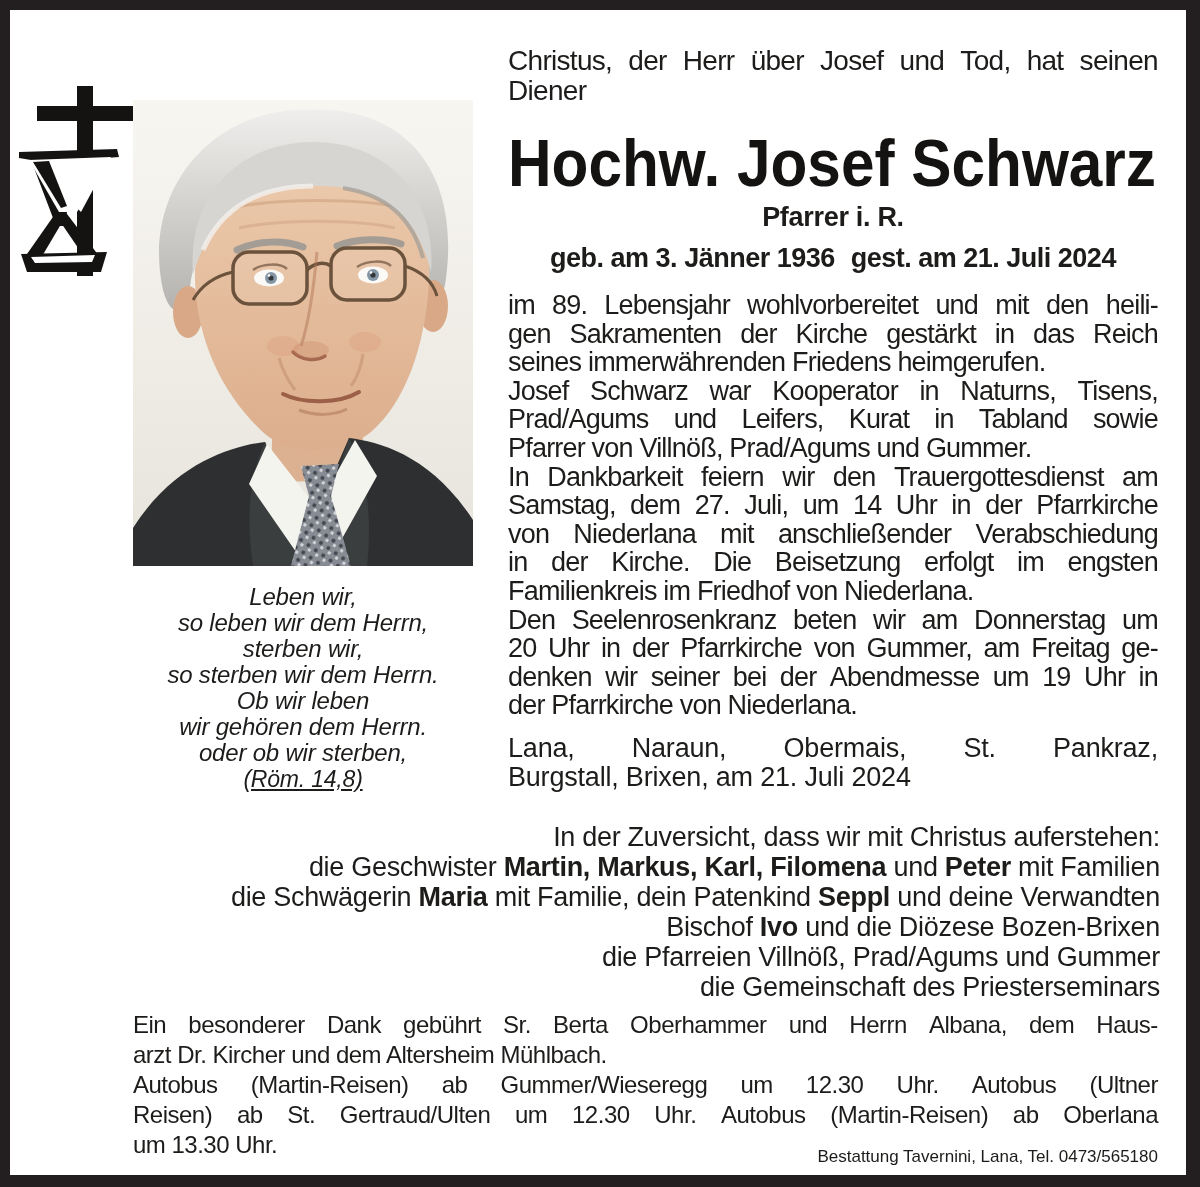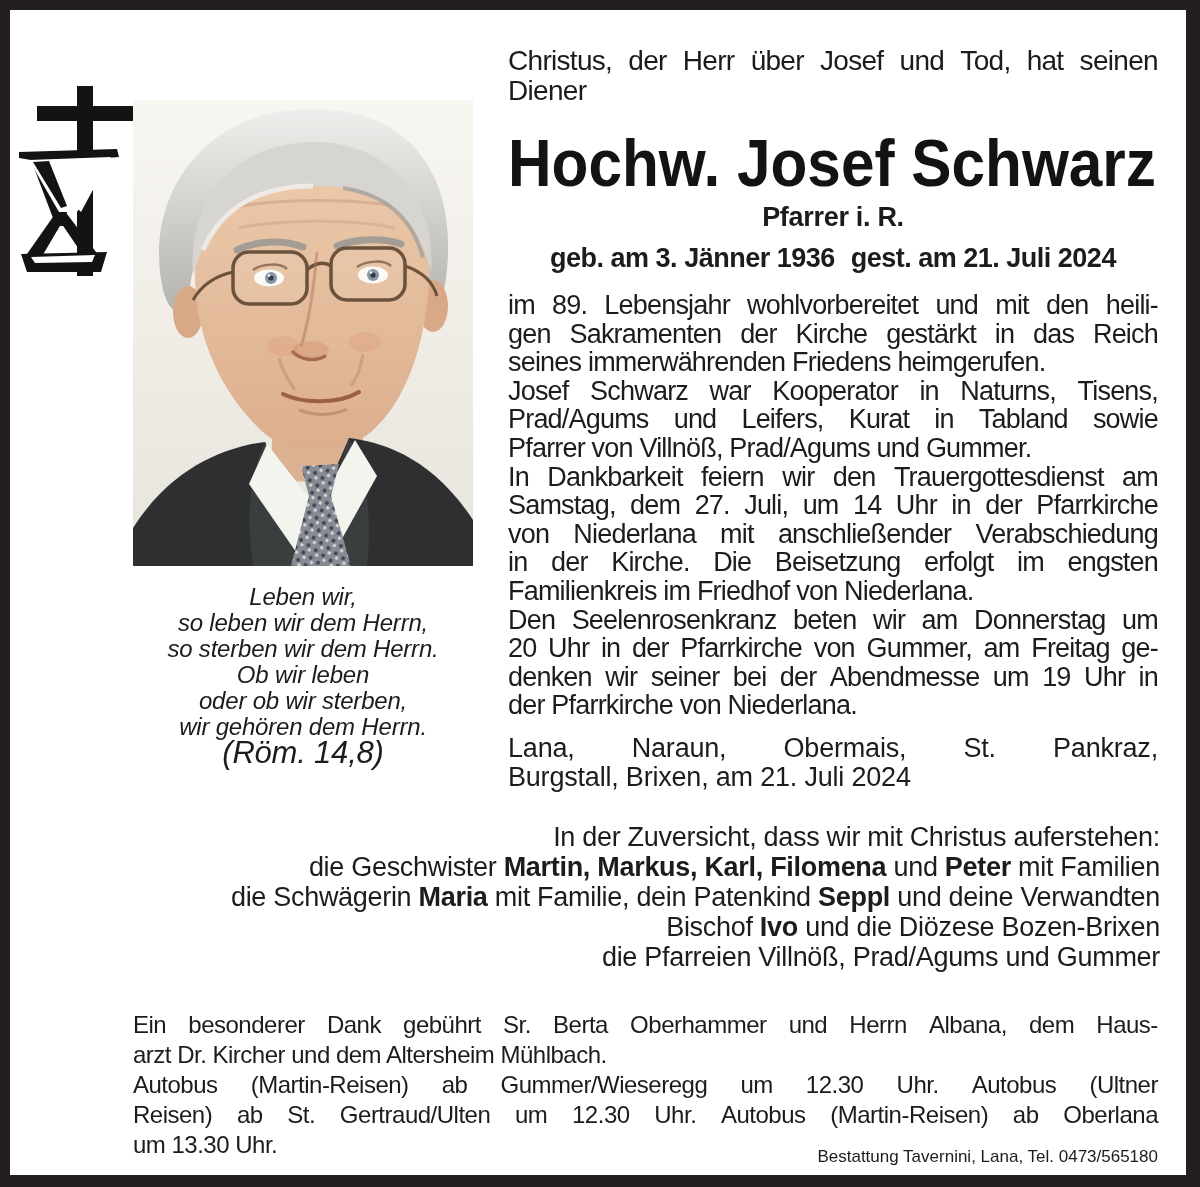--- a/index.html
+++ b/index.html
@@ -19,21 +19,21 @@
   .bodytext{top:281px;font-size:27px;line-height:28.6px;letter-spacing:-0.8px;}
   .places{top:724px;font-size:27px;line-height:29px;letter-spacing:-0.2px;}
   
   .jline{display:flex;justify-content:space-between;}
   .jline span{white-space:pre;}
   .jline.last{display:block;}
   
   .poem{left:120px;top:574px;width:346px;text-align:center;font-style:italic;
         font-size:24px;line-height:26px;letter-spacing:-0.2px;}
   .poem div{white-space:nowrap;}
-  .poem .src{font-size:31px;}
+  .poem .src{font-size:23px;text-decoration:underline;}
   
   .condolence{left:140px;top:812px;width:1010px;text-align:right;
               font-size:27px;line-height:30px;letter-spacing:-0.3px;}
   .condolence .cline{white-space:nowrap;}
   .condolence .b{font-weight:bold;}
   
   .bottomtext{left:123px;top:1000px;width:1025px;font-size:24px;line-height:30px;letter-spacing:-0.5px;}
   .credit{left:498px;top:1137px;width:650px;text-align:right;font-size:17px;letter-spacing:0;}
 </style>
 </head>
@@ -137,24 +137,25 @@
     <path d="M134,344 L184,408 L222,340 L244,376 L196,462 L170,462 L116,384 Z" fill="#f4f4ef"></path>
 
     <path d="M168,366 L206,364 L198,396 L176,396 Z" fill="url(#tiep)"></path>
     <path d="M176,396 L198,396 L218,466 L158,466 Z" fill="url(#tiep)"></path>
   </svg>
 
   <div class="abs poem">
     <div>
         <div>Leben wir,</div>
         <div>so leben wir dem Herrn,</div>
+        <div>sterben wir,</div>
         <div>so sterben wir dem Herrn.</div>
         <div>Ob wir leben</div>
+        <div>wir gehören dem Herrn.</div>
         <div>oder ob wir sterben,</div>
-        <div>wir gehören dem Herrn.</div>
       </div>
     <div class="src">(Röm. 14,8)</div>
   </div>
 
   <div class="abs rcol intro">
       <div class="jline">
         <span>Christus,</span>
         <span>der</span>
         <span>Herr</span>
         <span>über</span>
@@ -304,20 +305,21 @@
       </div>
       <div class="jline last">Burgstall, Brixen, am 21. Juli 2024</div>
     </div>
 
   <div class="abs condolence">
       <div class="cline"><span>In der Zuversicht, dass wir mit Christus auferstehen:</span></div>
       <div class="cline"><span>die Geschwister </span><span class="b">Martin, Markus, Karl, Filomena</span><span> und </span><span class="b">Peter</span><span> mit Familien</span></div>
       <div class="cline"><span>die Schwägerin </span><span class="b">Maria</span><span> mit Familie, dein Patenkind </span><span class="b">Seppl</span><span> und deine Verwandten</span></div>
       <div class="cline"><span>Bischof </span><span class="b">Ivo</span><span> und die Diözese Bozen-Brixen</span></div>
       <div class="cline"><span>die Pfarreien Villnöß, Prad/Agums und Gummer</span></div>
+      <div class="cline"><span>die Gemeinschaft des Priesterseminars</span></div>
     </div>
 
   <div class="abs bottomtext">
       <div class="jline">
         <span>Ein</span>
         <span>besonderer</span>
         <span>Dank</span>
         <span>gebührt</span>
         <span>Sr.</span>
         <span>Berta</span>

